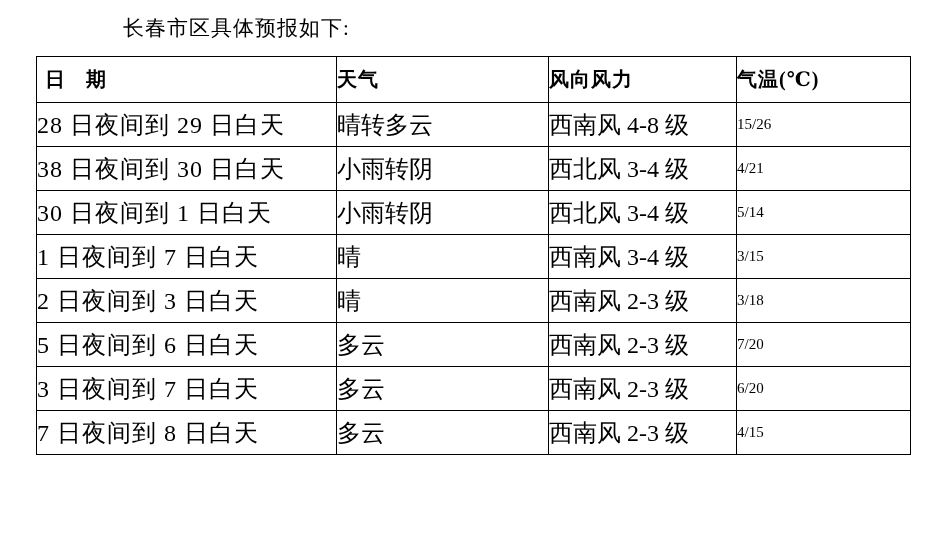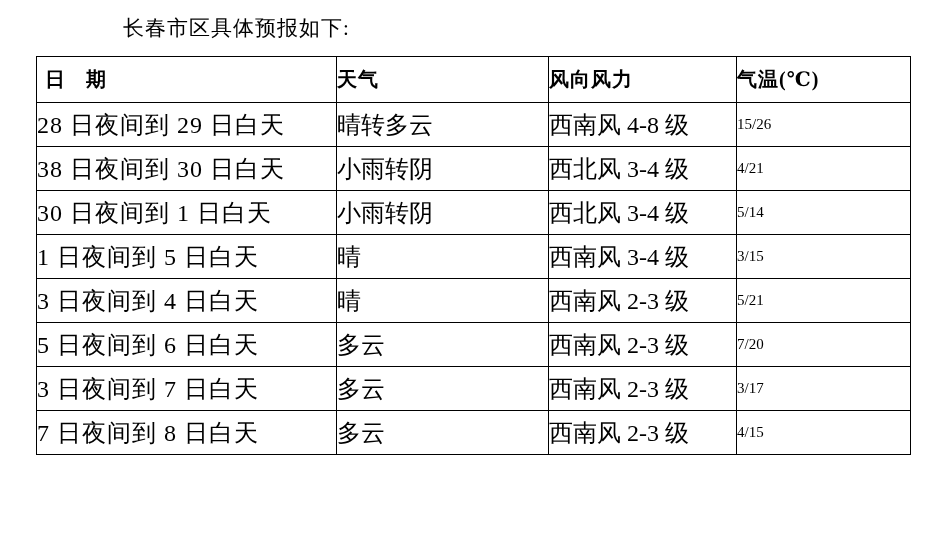--- a/index.html
+++ b/index.html
@@ -110,42 +110,42 @@
           <td>西北风 3-4 级</td>
           <td class="temp-cell">4/21</td>
         </tr>
         <tr>
           <td class="date-cell">30 日夜间到 1 日白天</td>
           <td>小雨转阴</td>
           <td>西北风 3-4 级</td>
           <td class="temp-cell">5/14</td>
         </tr>
         <tr>
-          <td class="date-cell">1 日夜间到 5 日白天</td>
+          <td class="date-cell">1 日夜间到 7 日白天</td>
           <td>晴</td>
           <td>西南风 3-4 级</td>
           <td class="temp-cell">3/15</td>
         </tr>
         <tr>
-          <td class="date-cell">3 日夜间到 4 日白天</td>
+          <td class="date-cell">2 日夜间到 3 日白天</td>
           <td>晴</td>
           <td>西南风 2-3 级</td>
-          <td class="temp-cell">5/21</td>
+          <td class="temp-cell">3/18</td>
         </tr>
         <tr>
           <td class="date-cell">5 日夜间到 6 日白天</td>
           <td>多云</td>
           <td>西南风 2-3 级</td>
           <td class="temp-cell">7/20</td>
         </tr>
         <tr>
           <td class="date-cell">3 日夜间到 7 日白天</td>
           <td>多云</td>
           <td>西南风 2-3 级</td>
-          <td class="temp-cell">3/17</td>
+          <td class="temp-cell">6/20</td>
         </tr>
         <tr>
           <td class="date-cell">7 日夜间到 8 日白天</td>
           <td>多云</td>
           <td>西南风 2-3 级</td>
           <td class="temp-cell">4/15</td>
         </tr>
       </tbody>
     </table>
   </div>

